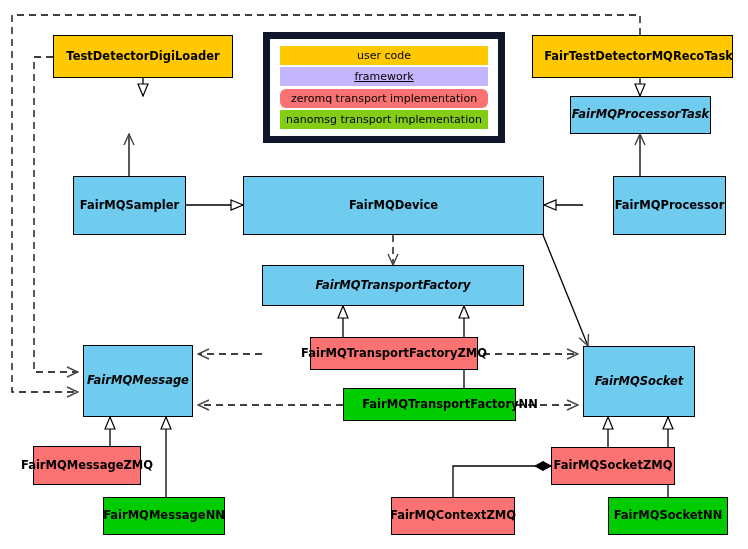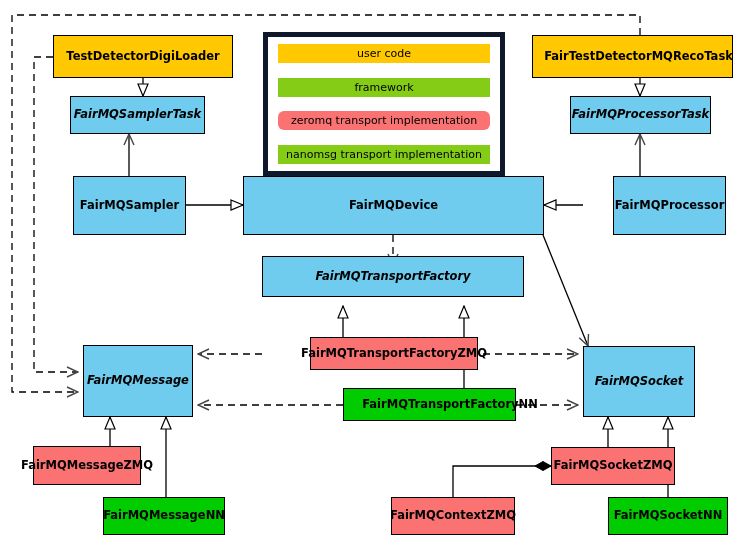--- a/index.html
+++ b/index.html
@@ -8,22 +8,22 @@
   #edges{position:absolute;left:0;top:0;width:748px;height:549px;}
   .node{position:absolute;box-sizing:border-box;border:1px solid #000;
         display:flex;align-items:center;justify-content:center;text-align:center;
         color:#000;line-height:1.15;}
   .user     {background:#FFC800;}
   .fw       {background:#6FCCEF;}
   .zmq      {background:#FA7272;}
   .nn       {background:#00CC00;}
   .bold     {font-weight:bold;font-size:11.5px;}
   .ital     {font-style:italic;font-weight:bold;font-size:11.5px;}
-  #legend{position:absolute;left:263px;top:32px;width:242px;height:144px;
-          background:#ffffff;border:5px solid #0f172a;box-sizing:border-box;
+  #legend{position:absolute;left:263px;top:32px;width:242px;height:111px;
+          background:#ffffff;border:7px solid #0f172a;box-sizing:border-box;
           padding:7px 10px;display:flex;flex-direction:column;justify-content:space-between;}
   .legend-row{height:19px;display:flex;align-items:center;justify-content:center;
               font-size:11px;color:#000;}
 </style>
 </head>
 <body>
 
 <div id="diagram">
 
   <svg id="edges" viewBox="0 0 748 549" xmlns="http://www.w3.org/2000/svg">
@@ -91,60 +91,57 @@
     <g stroke="#000" stroke-width="1.3" fill="none">
 
       <polyline points="453,497 453,466 551,466" marker-end="url(#solidDiamond)"></polyline>
     </g>
   </svg>
 
   <div id="legend">
     <div class="legend-row" style="background:#FFC800;">
       <span>user code</span>
     </div>
-    <div class="legend-row" style="background:#84cc16;">
+    <div class="legend-row" style="background:#c4b5fd;text-decoration:underline;">
       <span>framework</span>
     </div>
     <div class="legend-row" style="background:#FA7272;border-radius:6px;">
       <span>zeromq transport implementation</span>
     </div>
     <div class="legend-row" style="background:#84cc16;">
       <span>nanomsg transport implementation</span>
     </div>
   </div>
 
   <div class="node user bold" style="left:53px;top:35px;width:180px;height:43px;">
     <span>TestDetectorDigiLoader</span>
   </div>
 
   <div class="node user bold" style="left:532px;top:35px;width:201px;height:43px;padding-left:12px;">
     <span>FairTestDetectorMQRecoTask</span>
   </div>
 
-  <div class="node fw ital" style="left:70px;top:96px;width:135px;height:38px;">
-    <span>FairMQSamplerTask</span>
-  </div>
 
   <div class="node fw ital" style="left:570px;top:96px;width:141px;height:38px;align-items:center;">
     <span>FairMQProcessorTask</span>
   </div>
 
   <div class="node fw bold" style="left:73px;top:176px;width:113px;height:59px;">
     <span>FairMQSampler</span>
   </div>
 
   <div class="node fw bold" style="left:243px;top:176px;width:301px;height:59px;">
     <span>FairMQDevice</span>
   </div>
 
   <div class="node fw bold" style="left:583px;top:176px;width:113px;height:59px;margin-left:30px;">
     <span>FairMQProcessor</span>
   </div>
 
-  <div class="node fw ital" style="left:262px;top:256px;width:262px;height:41px;">
+  <div class="node fw ital" style="left:262px;top:265px;width:262px;height:41px;">
     <span>FairMQTransportFactory</span>
   </div>
 
   <div class="node zmq bold" style="left:262px;top:337px;width:168px;height:33px;margin-left:48px;">
     <span>FairMQTransportFactoryZMQ</span>
   </div>
 
   <div class="node nn bold" style="left:343px;top:388px;width:173px;height:33px;padding-left:41px;">
     <span>FairMQTransportFactoryNN</span>
   </div>

